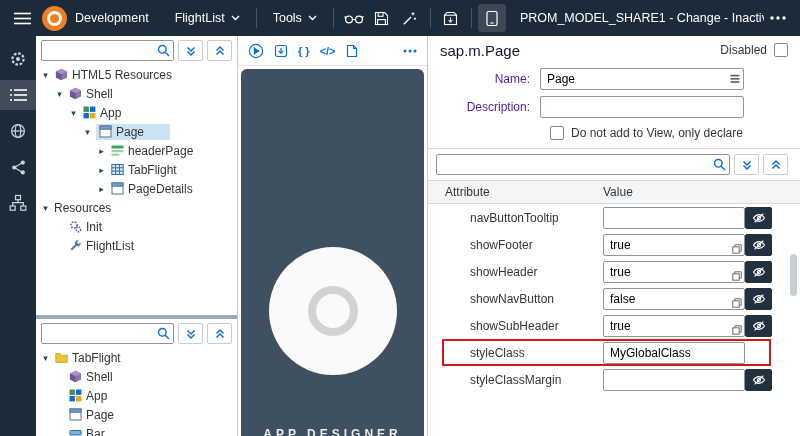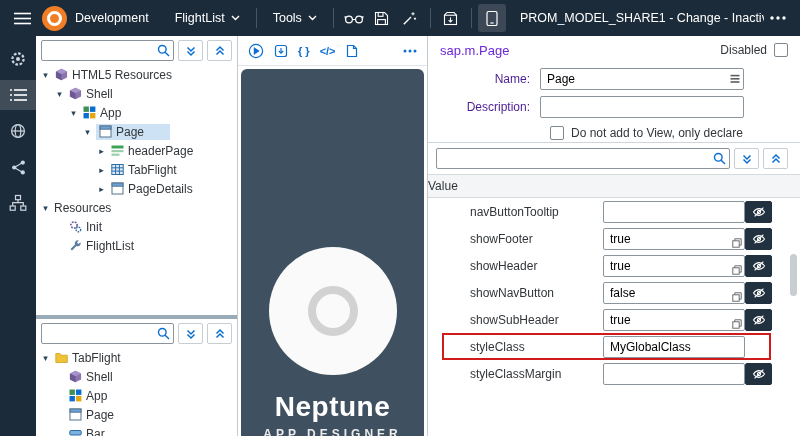--- a/index.html
+++ b/index.html
@@ -63,33 +63,33 @@
   .pv-circle::after { content:""; position:absolute; left:50%; top:50%; transform:translate(-50%,-50%);
                       width:34px; height:34px; border:8px solid #d2d2d2; border-radius:50%; }
   .pv-brand { position:absolute; left:0; right:0; top:322px; text-align:center; color:#fff;
               font-size:28px; font-weight:bold; letter-spacing:.5px; }
   .pv-brand-sub { position:absolute; left:0; right:0; top:358px; text-align:center; color:#ececec;
                   font-size:12px; font-weight:bold; letter-spacing:4px; }
 
   
   .props-panel { position:absolute; top:36px; left:428px; width:372px; height:400px; background:#fff; overflow:hidden; }
   .props-head { display:flex; justify-content:space-between; align-items:center; height:26px; padding:2px 12px 0; }
-  .props-class { font-size:13px; color:#6d28d9; }
+  .props-class { font-size:15px; color:#0f172a; }
   .dis-wrap { display:flex; align-items:center; gap:7px; }
   .cb { width:14px; height:14px; border:1px solid #7d8790; border-radius:2px; background:#fff; flex:none; }
   .form-row { display:flex; align-items:center; margin:6px 12px; }
   .flabel { width:100px; text-align:right; padding-right:10px; color:#4c1d95; flex:none; }
   .txt { height:22px; border:1px solid #8b959e; border-radius:2px; padding:0 6px; font:inherit; font-size:12px; background:#fff; }
   .txt.dis { background:#eff1f2; border-color:#c9ced3; }
   .inwrap { position:relative; }
   .inwrap .tail { position:absolute; right:4px; top:6px; }
   .sqbtn { width:26px; height:22px; border:1px solid #0a6ed1; background:#fff; border-radius:2px;
            display:flex; align-items:center; justify-content:center; margin-left:5px; padding:0; flex:none; }
   .sqbtn.filled { background:#0a6ed1; }
-  .declare-row { display:flex; align-items:center; gap:7px; margin:8px 12px 2px 122px; }
+  .declare-row { display:flex; align-items:center; gap:7px; margin:8px 12px 8px 122px; }
   .props-search { display:flex; align-items:center; gap:4px; padding:5px 12px 5px 8px; border-top:1px solid #cfd6db; }
   .ahead { display:flex; align-items:center; height:24px; background:#f4f5f6;
            border-top:1px solid #d5dadd; border-bottom:1px solid #d5dadd; }
   .ahead .hc1 { width:175px; padding-left:17px; }
   .ahead .hc2 { width:142px; }
   .arow { display:flex; align-items:center; height:27px; position:relative; }
   .acell { width:175px; padding-left:42px; }
   .vcell { width:142px; }
   .vwrap { position:relative; width:136px; }
   .vwrap input { width:100%; }
@@ -453,21 +453,20 @@
     <span class="pv-more">
         <svg width="14" height="4" viewBox="0 0 14 4" fill="#0a6ed1">
           <circle cx="2" cy="2" r="1.5"></circle>
           <circle cx="7" cy="2" r="1.5"></circle>
           <circle cx="12" cy="2" r="1.5"></circle>
         </svg>
       </span>
   </div>
   <div class="phone">
     <span class="pv-circle"></span>
-    <div class="pv-brand">Neptune</div>
     <div class="pv-brand-sub">APP DESIGNER</div>
   </div>
 </div>
 
 <div class="props-panel">
   <div class="props-head">
     <span class="props-class">sap.m.Page</span>
     <span class="dis-wrap">
       <span>Disabled</span>
       <span class="cb"></span>
@@ -512,20 +511,21 @@
       </button>
     <button class="chev-btn">
         <svg width="12" height="12" viewBox="0 0 12 12" fill="none" stroke="#0a6ed1" stroke-width="1.5">
           <path d="M2.5 5.5 6 2l3.5 3.5"></path>
           <path d="M2.5 9.5 6 6l3.5 3.5"></path>
         </svg>
       </button>
   </div>
 
   <div class="ahead">
+    <span class="hc1">Attribute</span>
     <span class="hc2">Value</span>
   </div>
 
   <div class="arow">
     <span class="acell">navButtonTooltip</span>
     <span class="vcell"><span class="vwrap"><input class="txt" value="" style=""></span></span>
     <span class="bcell">
         <button class="eye-btn">
           <svg width="14" height="14" viewBox="0 0 14 14" fill="none" stroke="#fff" stroke-width="1.1">
             <path d="M1.5 7s2.2-3.4 5.5-3.4S12.5 7 12.5 7 10.3 10.4 7 10.4 1.5 7 1.5 7Z"></path>

